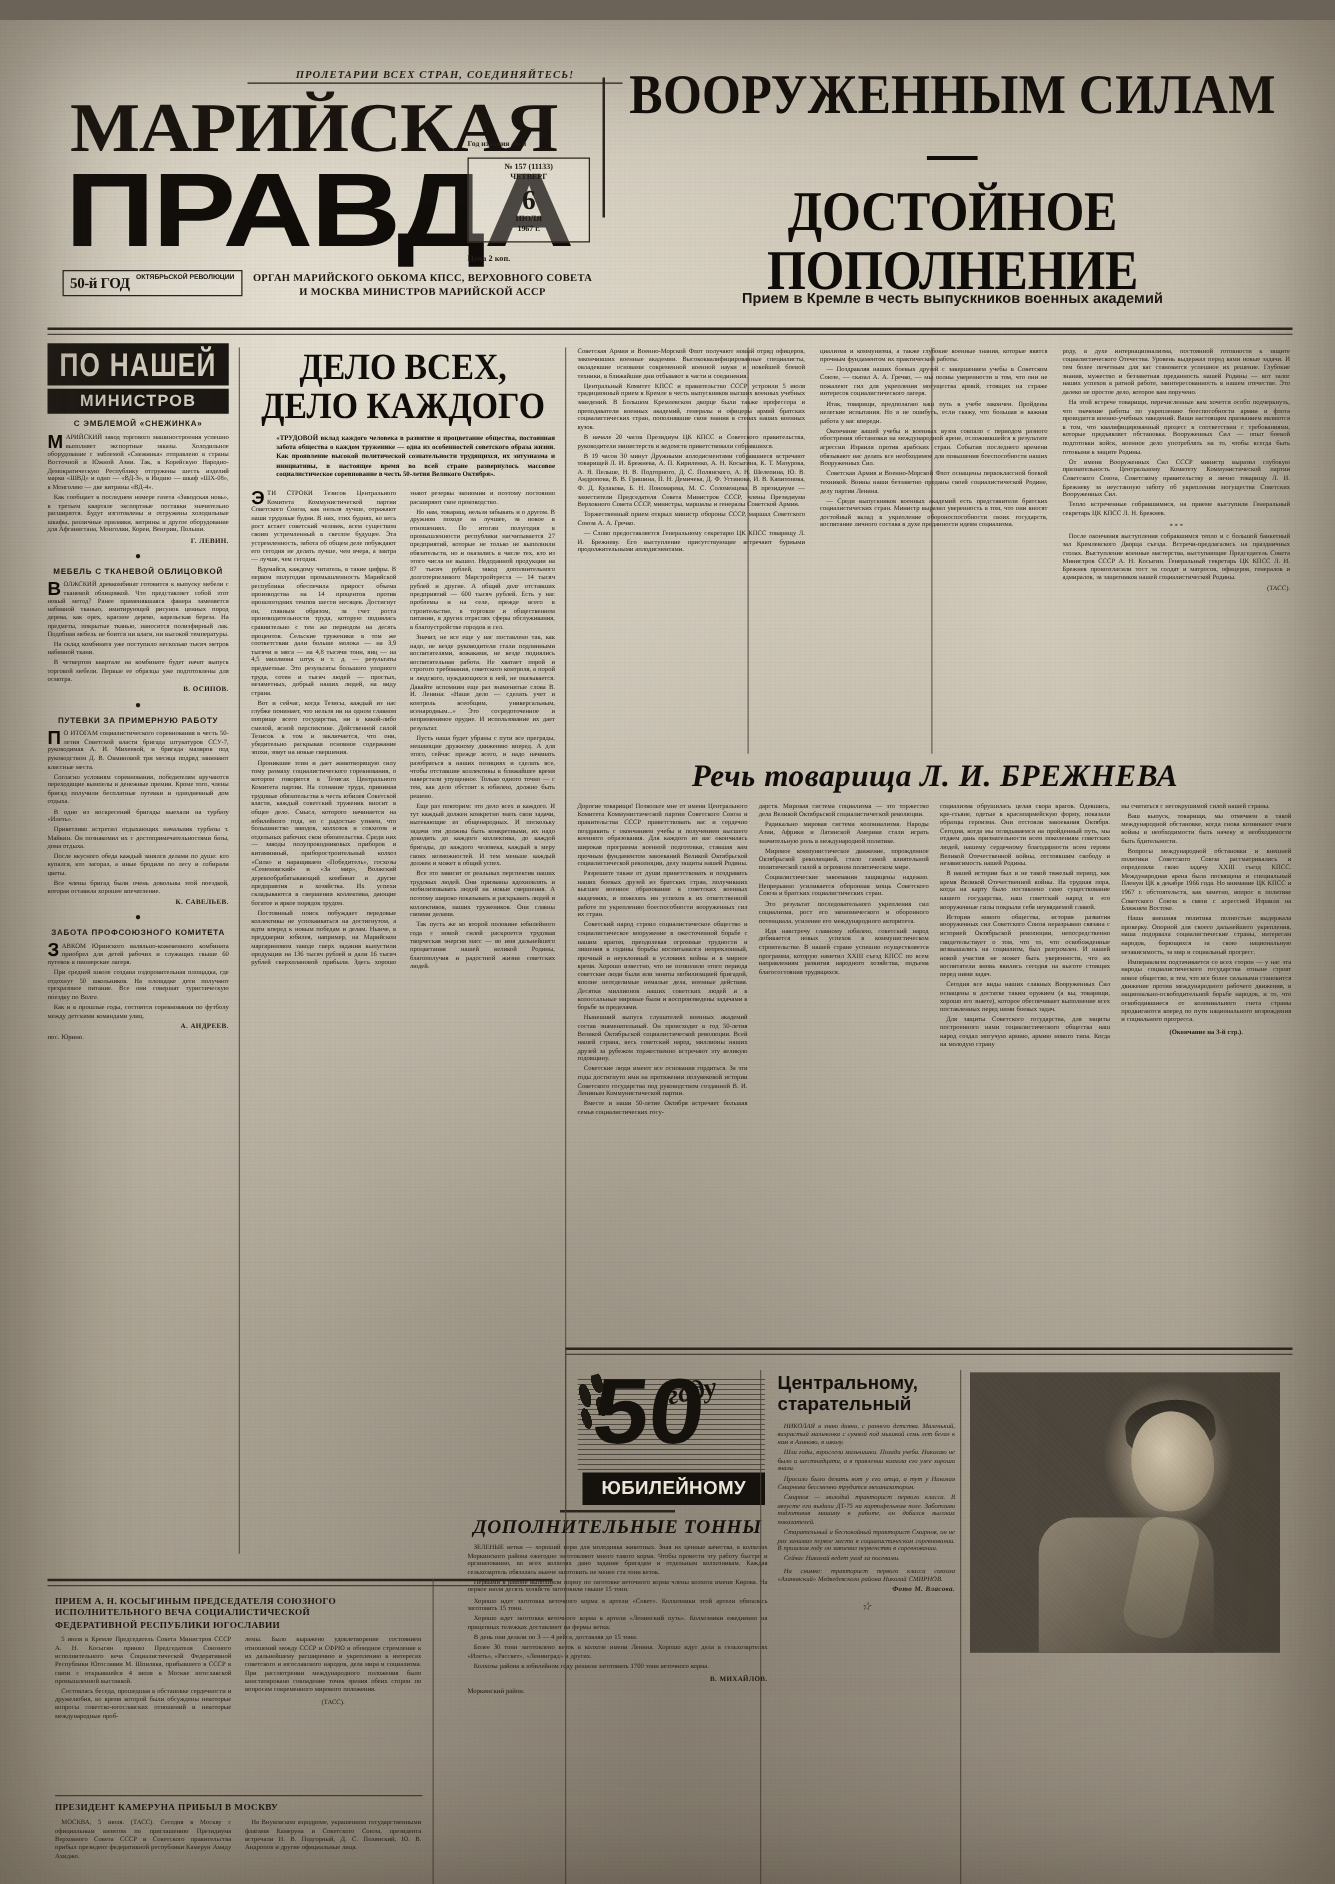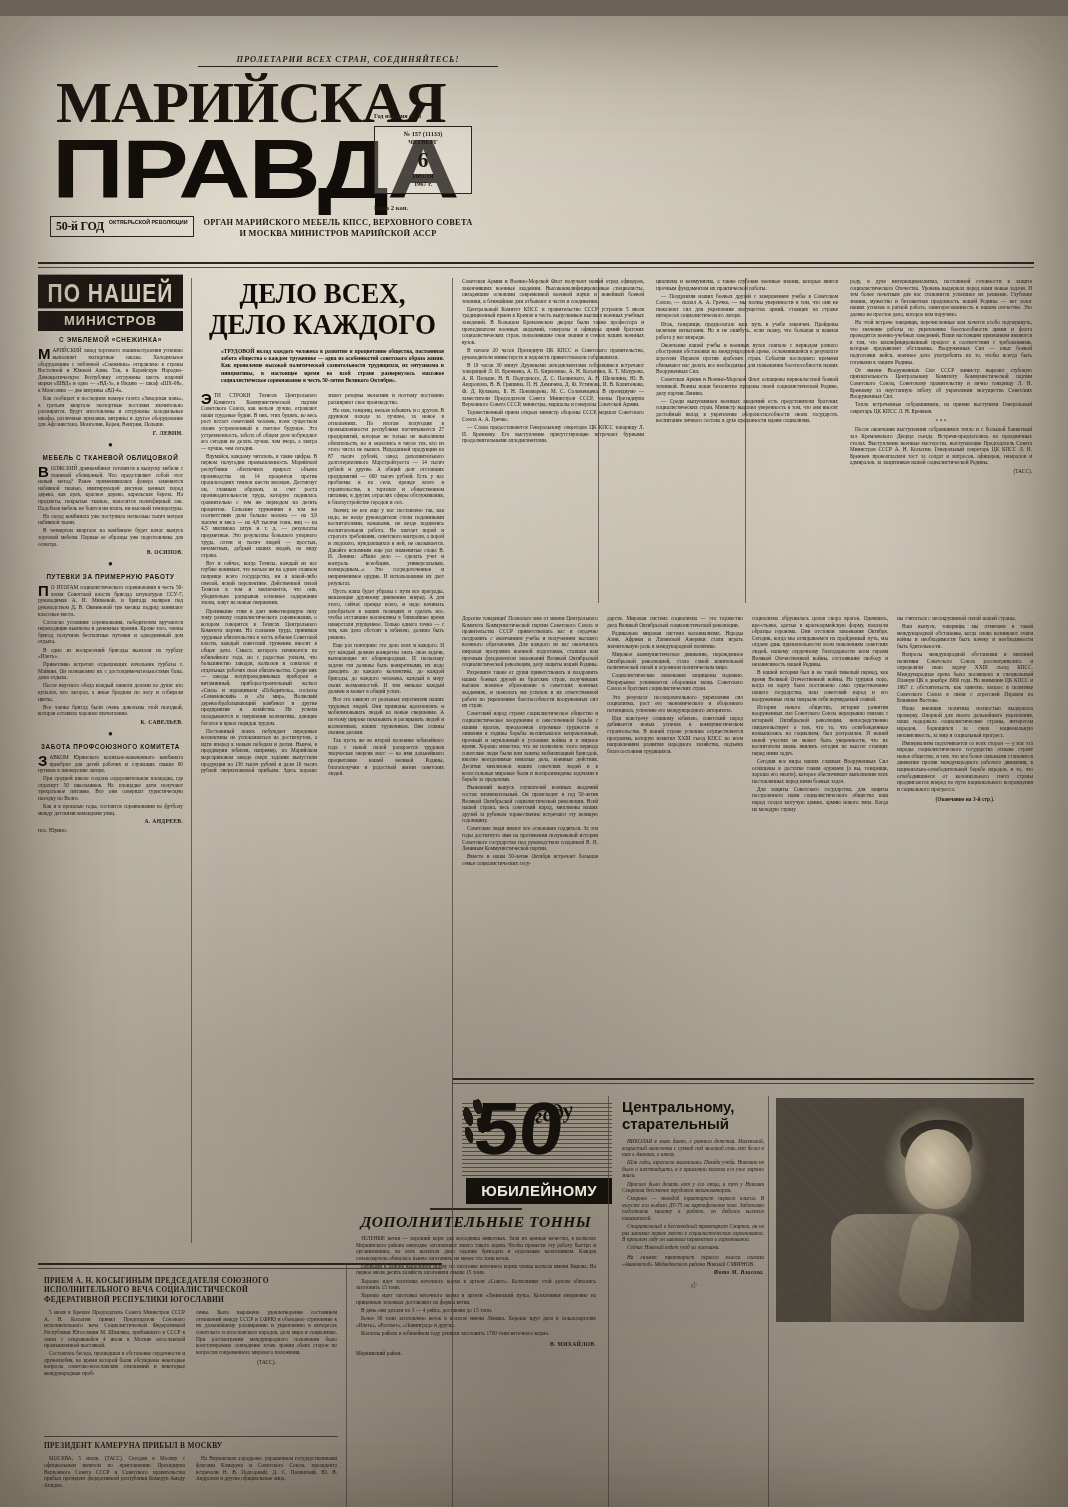--- a/index.html
+++ b/index.html
@@ -271,24 +271,32 @@
         <div class="ln">ИЮЛЯ</div>
         <div class="ln">1967 г.</div>
       </div>
       <div class="price-line">Цена 2 коп.</div>
 
       <div class="anniv-badge">
         <span class="b1">50-й ГОД</span>
         <span class="b2">ОКТЯБРЬСКОЙ РЕВОЛЮЦИИ</span>
       </div>
       <div class="organ">
-        <div>ОРГАН МАРИЙСКОГО МЕБЕЛЬ КПСС, ВЕРХОВНОГО СОВЕТА</div>
+        <div>ОРГАН МАРИЙСКОГО ОБКОМА КПСС, ВЕРХОВНОГО СОВЕТА</div>
         <div>И МОСКВА МИНИСТРОВ МАРИЙСКОЙ АССР</div>
       </div>
 
+      <div class="head-zone">
+        <div class="bar"></div>
+        <div class="h1">
+          <div>ВООРУЖЕННЫМ СИЛАМ—</div>
+          <div class="l2">ДОСТОЙНОЕ ПОПОЛНЕНИЕ</div>
+        </div>
+        <div class="h2sub">Прием в Кремле в честь выпускников военных академий</div>
+      </div>
     </div>
 
     <div class="rule-thick" style="position:absolute;left:0;top:224px;width:996px;"></div>
     <div class="rule" style="position:absolute;left:0;top:229px;width:996px;"></div>
 
     <div class="body-wrap">
 
       <div class="vline" style="left:153px;top:0;height:965px;"></div>
       <div class="vline" style="left:414px;top:0;height:965px;"></div>
       <div class="vline" style="left:707px;top:0;height:325px;"></div>
@@ -390,20 +398,21 @@
             <p>От имени Вооруженных Сил СССР министр выразил глубокую признательность Центральному Комитету Коммунистической партии Советского Союза, Советскому правительству и лично товарищу Л. И. Брежневу за неустанную заботу об укреплении могущества Советских Вооруженных Сил.</p>
             <p>Тепло встреченные собравшимися, на приеме выступили Генеральный секретарь ЦК КПСС Л. Н. Брежнев.</p>
             <p class="noind" style="text-align:center;margin-top:4px;">* * *</p>
             <p>После окончания выступления собравшимся тепло и с большой банкетный зал Кремлевского Дворца съезда. Встречи-предлагались на праздничных столах. Выступление военные мастерства, выступающие Председатель Совета Министров СССР А. Н. Косыгин. Генеральный секретарь ЦК КПСС Л. И. Брежнев провозгласили тост за солдат и матросов, офицеров, генералов и адмиралов, за защитников нашей социалистической Родины.</p>
             <p style="text-align:right;text-indent:0;">(ТАСС).</p>
           </div>
         </div>
       </div>
 
       <div style="position:absolute;left:424px;top:330px;width:572px;">
+        <div class="speech-title">Речь товарища Л. И. БРЕЖНЕВА</div>
         <div style="display:flex;gap:9px;margin-top:7px;">
           <div class="col-text smear" style="width:136px;">
             <p class="noind">Дорогие товарищи! Позвольте мне от имени Центрального Комитета Коммунистической партии Советского Союза и правительства СССР приветствовать вас и сердечно поздравить с окончанием учебы и получением высшего военного образования. Для каждого из вас окончилась широкая программа военной подготовки, ставшая вам прочным фундаментом завоеваний Великой Октябрьской социалистической революции, делу защиты нашей Родины.</p>
             <p>Разрешите также от души приветствовать и поздравить наших боевых друзей из братских стран, получивших высшее военное образование в советских военных академиях, и пожелать им успехов в их ответственной работе по укреплению боеспособности вооруженных сил их стран.</p>
             <p>Советский народ строил социалистическое общество и социалистическое вооружение в ожесточенной борьбе с нашим врагом, преодолевая огромные трудности и лишения в годины борьбы воспитывался непреклонный, прочный и неуклонный в условиях войны и в мирное время. Хорошо известно, что не позволило этого периода советские люди были или заняты мобилизацией бригадой, вполне неотделимые немалые дела, военные действия. Десятки миллионов наших советских людей и в колоссальные мировые были и воспроизведены задачами в борьбе за пределами.</p>
             <p>Нынешний выпуск слушателей военных академий состав знаменательный. Он происходит в год 50-летия Великой Октябрьской социалистической революции. Всей нашей страна, весь советский народ, миллионы наших друзей за рубежом торжественно встречают эту великую годовщину.</p>
             <p>Советские люди имеют все основания гордиться. За эти годы достигнуто ими на протяжении полувековой истории Советского государства под руководством созданной В. И. Лениным Коммунистической партии.</p>
             <p>Вместе и наши 50-летие Октября встречает большая семья социалистических госу-</p>
           </div>
           <div class="col-text smear" style="width:136px;">
@@ -438,21 +447,21 @@
       <div style="position:absolute;left:424px;top:818px;">
         <div class="emblem">
           <div class="strip"></div>
           <div class="leaf"></div>
           <div class="fifty">50</div>
           <div class="godu">году</div>
           <div class="banner">ЮБИЛЕЙНОМУ</div>
         </div>
       </div>
 
-      <div style="position:absolute;left:318px;top:930px;width:240px;">
+      <div style="position:absolute;left:336px;top:930px;width:240px;">
         <div class="rule-thick" style="width:92px;margin:0 auto 3px;"></div>
         <div class="sec-title-ital">ДОПОЛНИТЕЛЬНЫЕ ТОННЫ</div>
         <div class="col-text smear" style="margin-top:5px;">
           <p>ЗЕЛЕНЫЕ ветки — хороший корм для молодняка животных. Зная их ценные качества, в колхозах Моркинского района ежегодно заготовляют много такого корма. Чтобы провести эту работу быстро и организованно, во всех колхозах дано задание бригадам и отдельным колхозникам. Каждая сельхозартель обязалась нынче заготовить не менее ста тонн веток.</p>
           <p>Первыми в районе выполнили норму по заготовке веточного корма члены колхоза имени Кирова. На первое июля десять хозяйств заготовили свыше 15 тонн.</p>
           <p>Хорошо идет заготовка веточного корма в артели «Совет». Колхозники этой артели обязались заготовить 15 тонн.</p>
           <p>Хорошо идет заготовка веточного корма в артели «Ленинский путь». Колхозники ежедневно на прицепных тележках доставляют на фермы ветки.</p>
           <p>В день они делали по 3 — 4 рейса, доставляя до 15 тонн.</p>
           <p>Более 30 тонн заготовлено веток в колхозе имени Ленина. Хорошо идут дела в сельхозартелях «Илеть», «Рассвет», «Ленинград» и других.</p>
           <p>Колхозы района в юбилейном году решили заготовить 1700 тонн веточного корма.</p>

